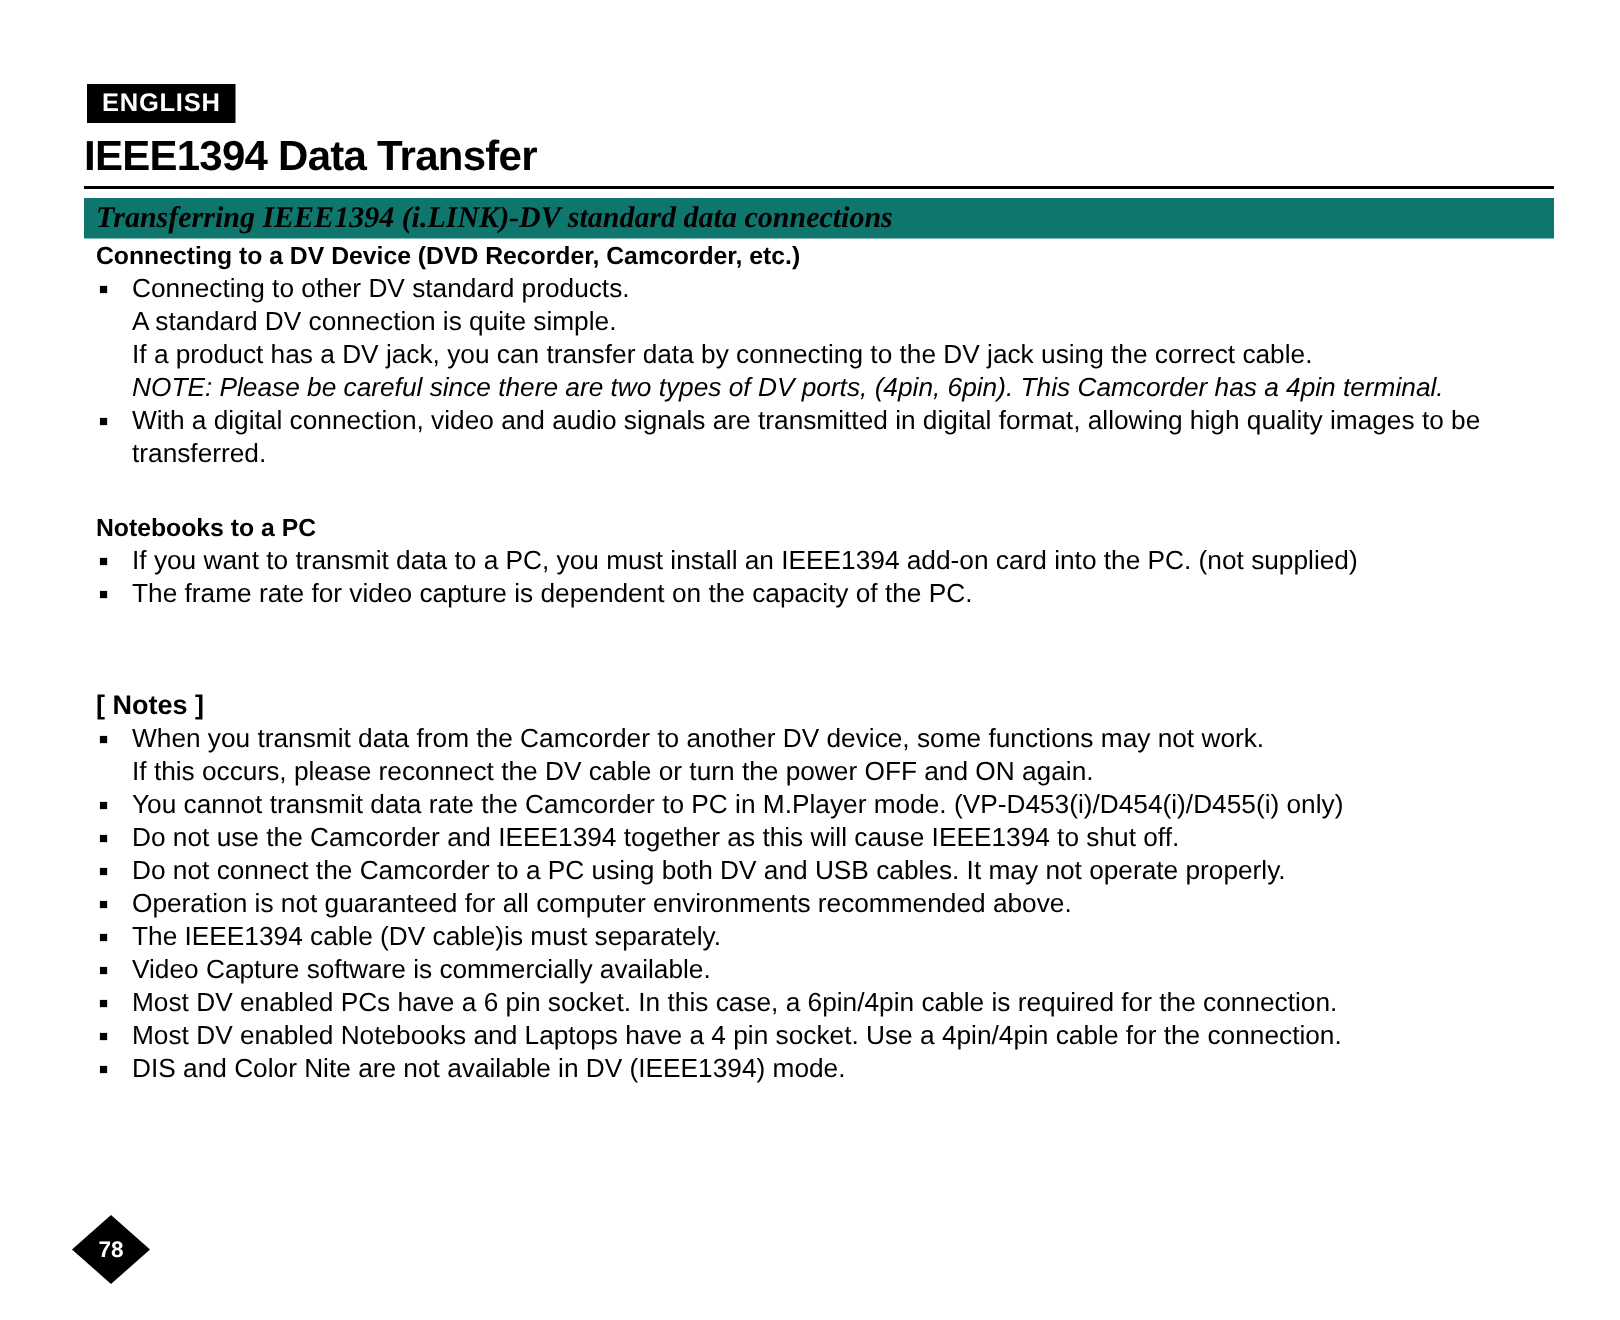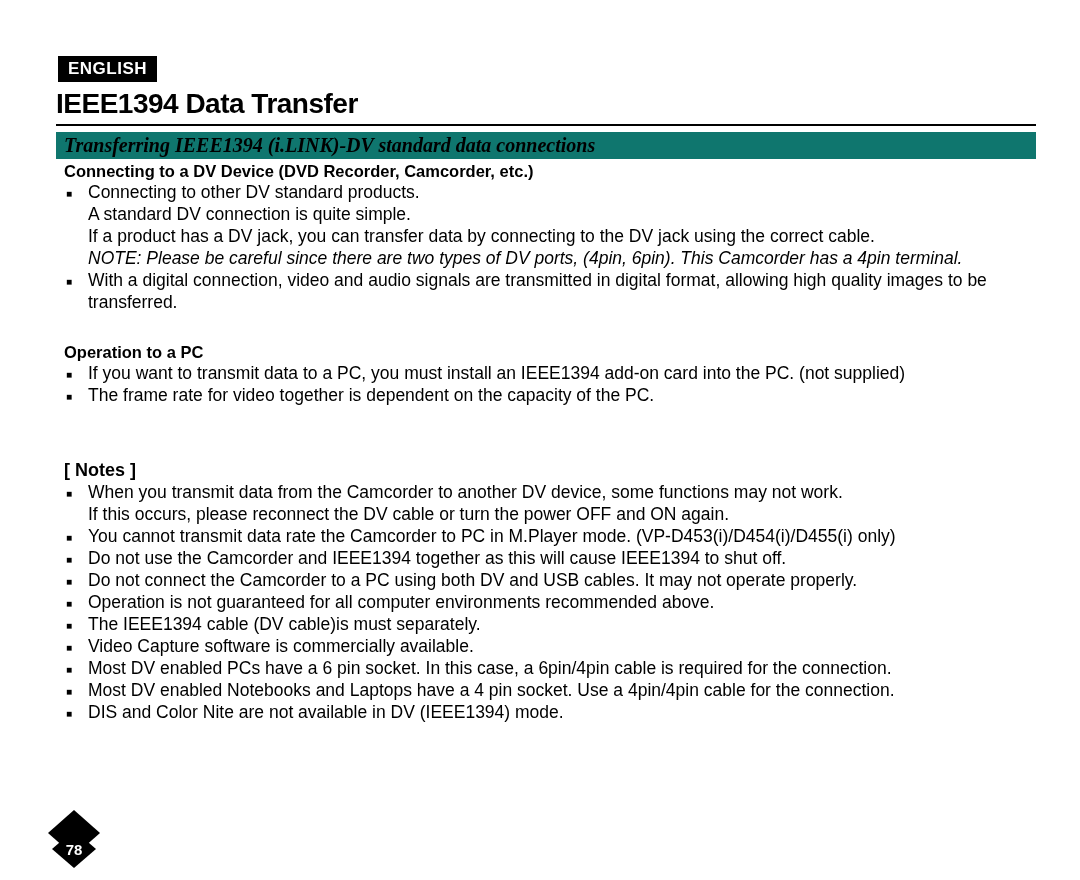--- a/index.html
+++ b/index.html
@@ -11,21 +11,21 @@
   .subtitle-bar { background: #0f766e; padding: 2px 8px 2px 8px; }
   .subtitle-bar span { font-family: "Times New Roman", Times, serif; font-style: italic; font-weight: bold; font-size: 20px; }
   .section-head { font-weight: bold; font-size: 16.5px; margin-top: 3px; margin-left: 8px; }
   .section-head-2 { font-weight: bold; font-size: 16.5px; margin-top: 30px; margin-left: 8px; }
   .notes-head { font-weight: bold; font-size: 18px; margin-top: 54px; margin-left: 8px; }
   ul.blist { list-style: none; margin-top: 0; margin-left: 8px; }
   ul.blist > li { position: relative; padding-left: 24px; font-size: 17.5px; line-height: 22px; margin-bottom: 0; }
   ul.blist > li::before { content: "■"; position: absolute; left: 2px; top: 2px; font-size: 10px; color: #000; }
   .note-italic { font-style: italic; }
   .page-num-badge {
-    position: absolute; left: 52px; bottom: 12px;
+    position: absolute; left: 52px; bottom: 28px;
     width: 44px; height: 38px; background: #000; color: #fff;
     display: flex; align-items: center; justify-content: center;
     font-weight: bold; font-size: 15px;
     clip-path: polygon(50% 0, 100% 50%, 50% 100%, 0 50%);
   }
   .page-num-badge-outer {
     position: absolute; left: 48px; bottom: 24px;
     width: 52px; height: 46px; background: #000;
     clip-path: polygon(50% 0, 100% 50%, 50% 100%, 0 50%);
   }
@@ -51,24 +51,24 @@
       <span>Connecting to other DV standard products.</span><br>
       <span>A standard DV connection is quite simple.</span><br>
       <span>If a product has a DV jack, you can transfer data by connecting to the DV jack using the correct cable.</span><br>
       <span class="note-italic">NOTE: Please be careful since there are two types of DV ports, (4pin, 6pin). This Camcorder has a 4pin terminal.</span>
     </li>
     <li>
       <span>With a digital connection, video and audio signals are transmitted in digital format, allowing high quality images to be transferred.</span>
     </li>
   </ul>
 
-  <div class="section-head-2">Operation to a PC</div>
+  <div class="section-head-2">Notebooks to a PC</div>
   <ul class="blist">
     <li><span>If you want to transmit data to a PC, you must install an IEEE1394 add-on card into the PC. (not supplied)</span></li>
-    <li><span>The frame rate for video together is dependent on the capacity of the PC.</span></li>
+    <li><span>The frame rate for video capture is dependent on the capacity of the PC.</span></li>
   </ul>
 
   <div class="notes-head">[ Notes ]</div>
   <ul class="blist">
     <li><span style="white-space:pre-line;">When you transmit data from the Camcorder to another DV device, some functions may not work.
 If this occurs, please reconnect the DV cable or turn the power OFF and ON again.</span></li>
     <li><span>You cannot transmit data rate the Camcorder to PC in M.Player mode. (VP-D453(i)/D454(i)/D455(i) only)</span></li>
     <li><span>Do not use the Camcorder and IEEE1394 together as this will cause IEEE1394 to shut off.</span></li>
     <li><span>Do not connect the Camcorder to a PC using both DV and USB cables. It may not operate properly.</span></li>
     <li><span>Operation is not guaranteed for all computer environments recommended above.</span></li>

